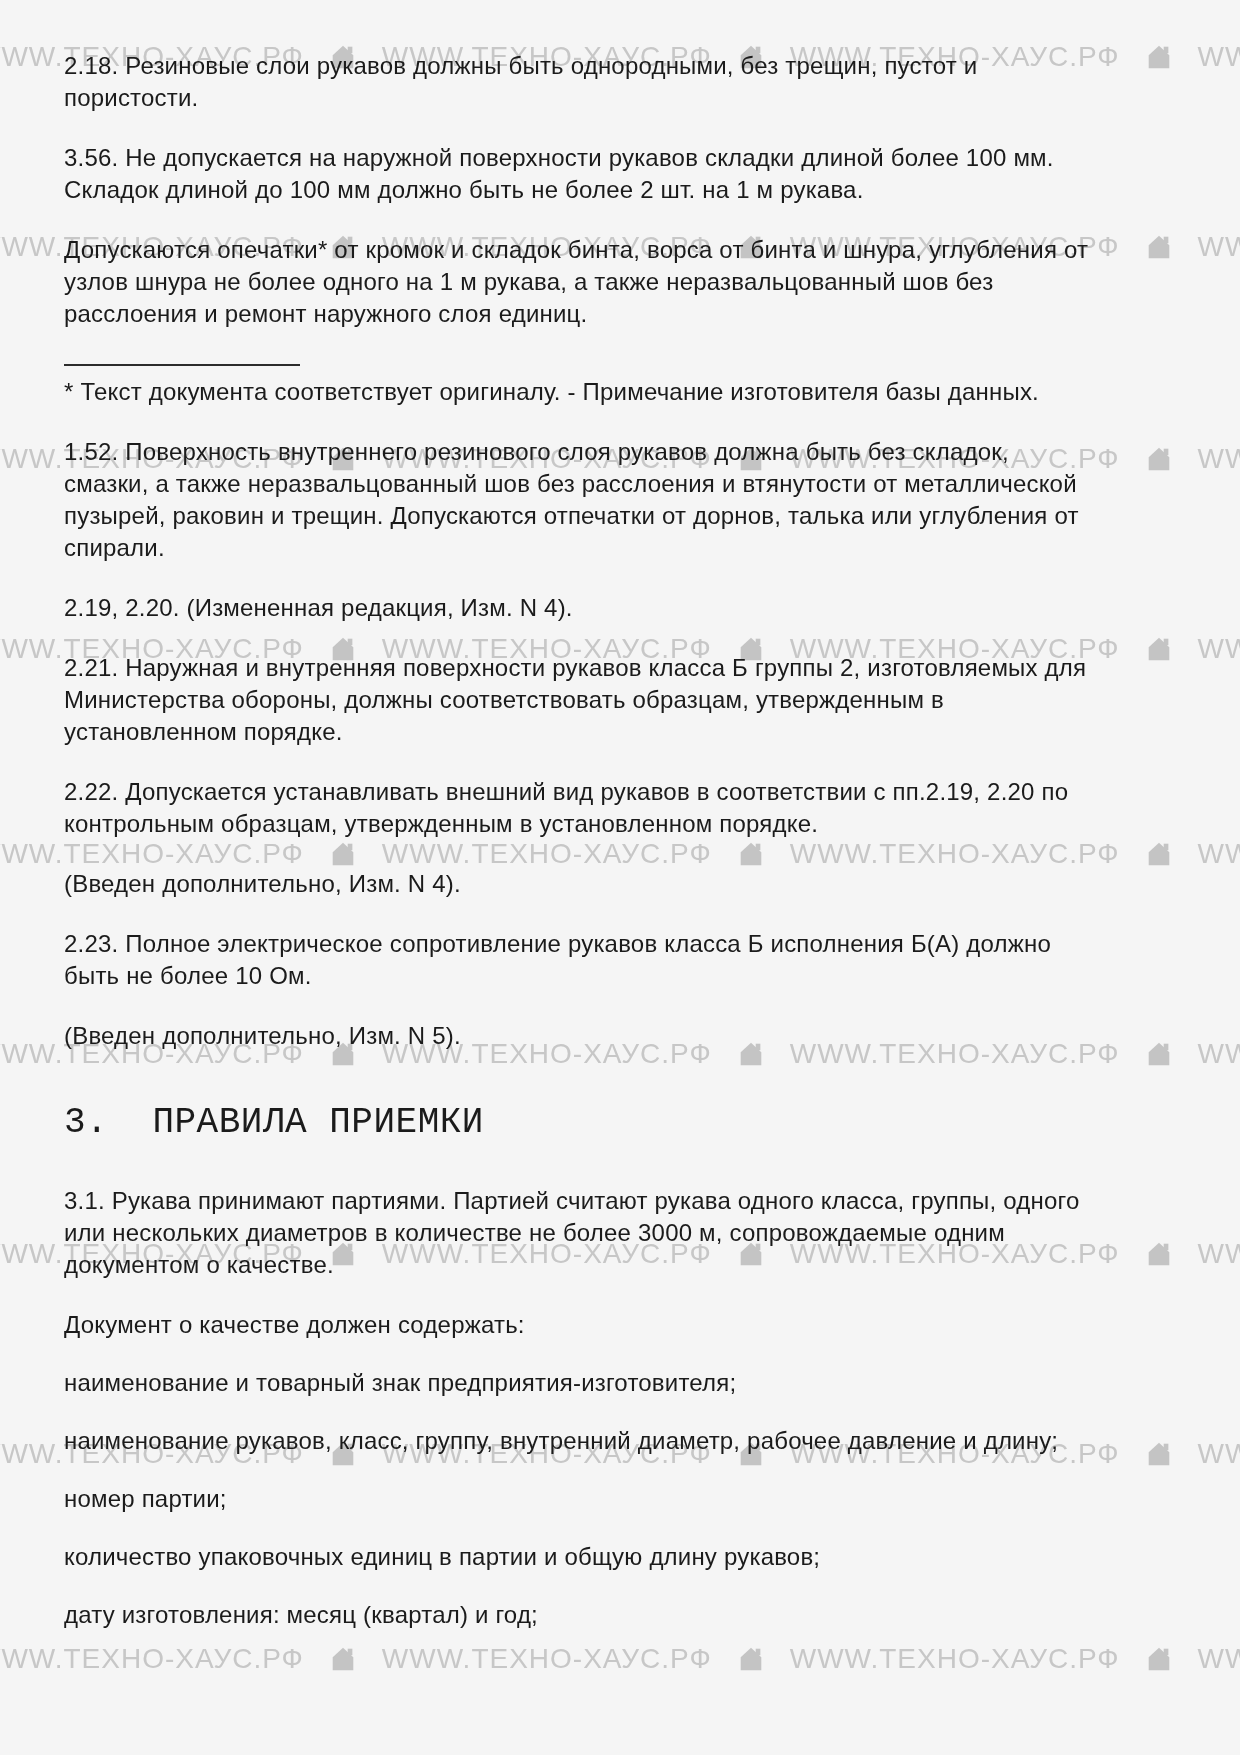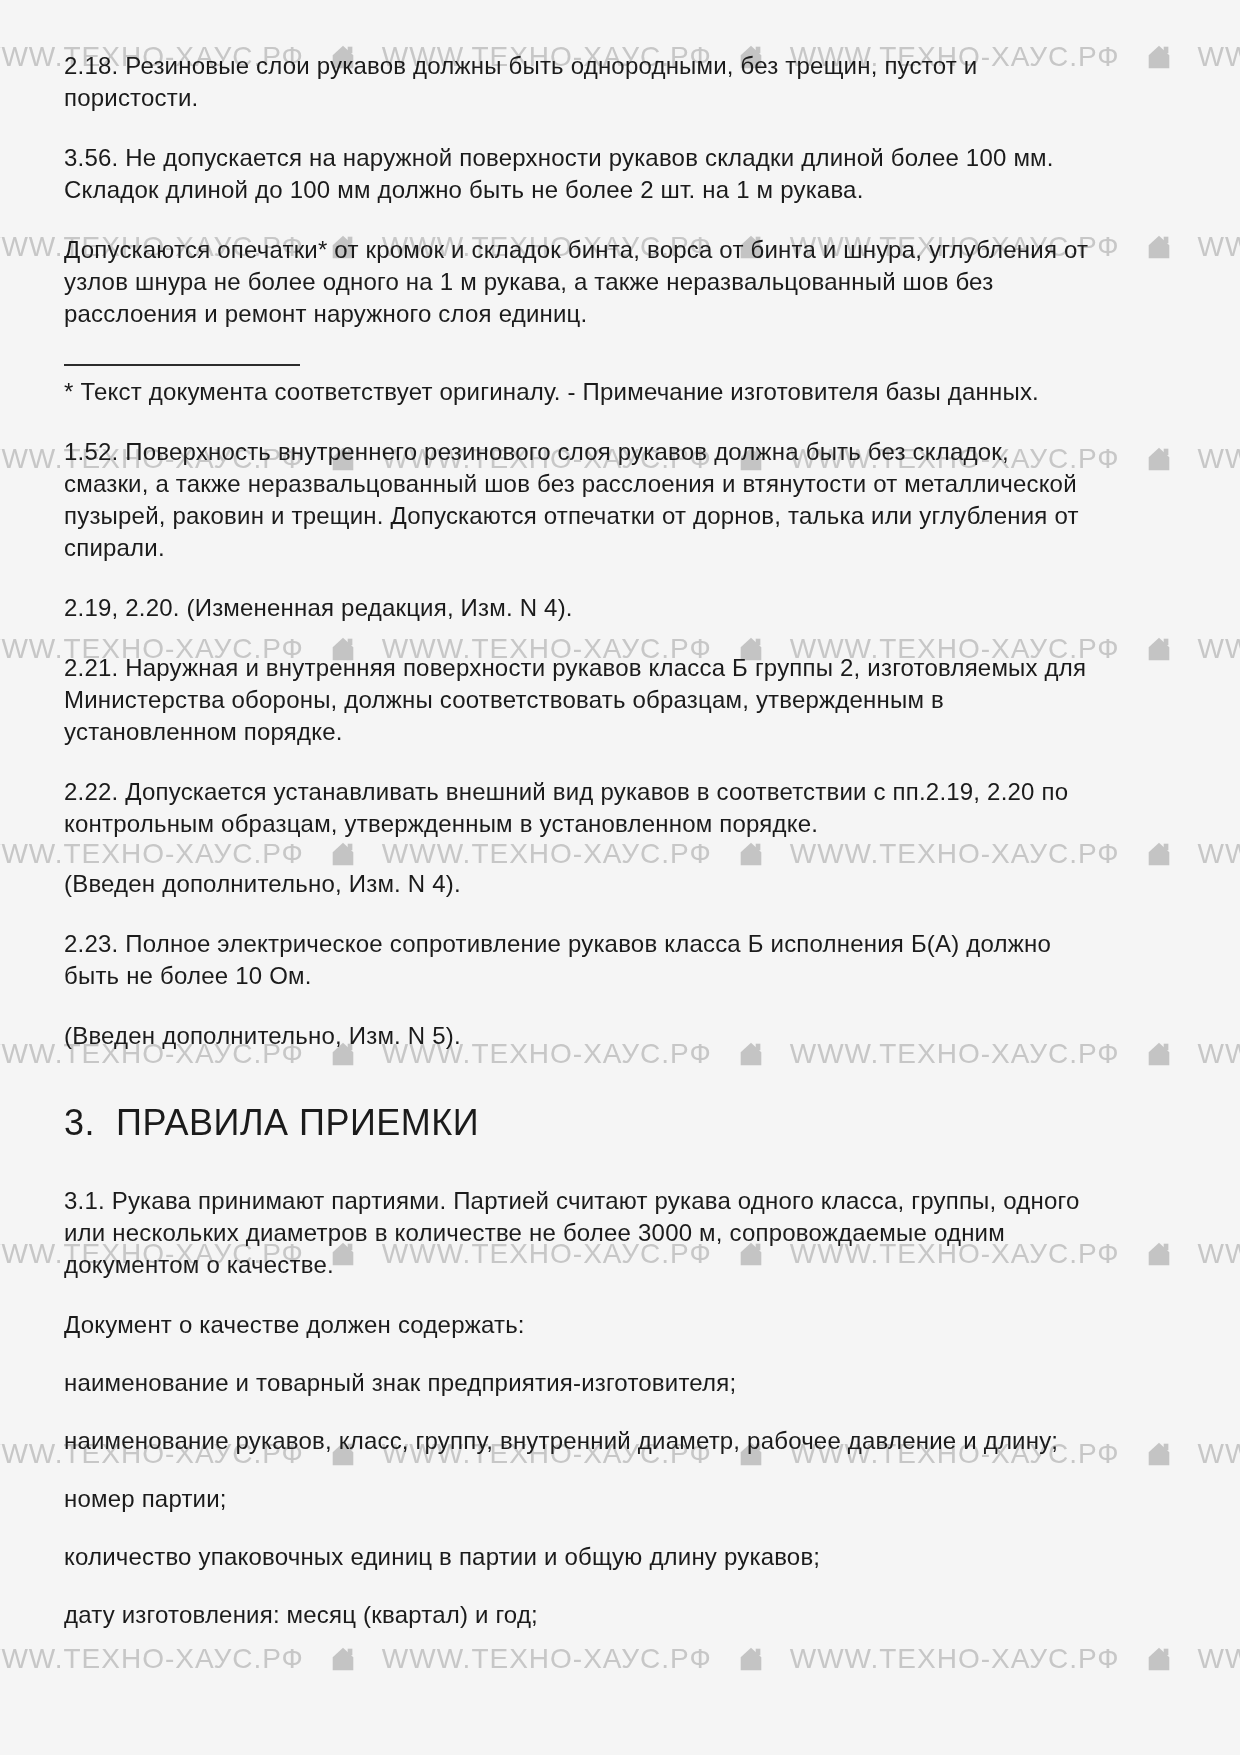--- a/index.html
+++ b/index.html
@@ -58,20 +58,21 @@
     border: none;
     border-top: 2px solid #2c2c2c;
   }
   .heading {
     margin: 50px 0 41px 0;
     font-size: 36px;
     line-height: 42px;
     font-weight: 400;
     letter-spacing: 0.5px;
     white-space: pre;
+    font-family: Liberation Mono, monospace;
   }
 </style>
 </head>
 <body>
 
 <div class="page">
   <div class="watermark-layer">
       <div class="watermark-row" style="top: 41px;">
         <span>WWW.ТЕХНО-ХАУС.РФ</span>
         <span>

